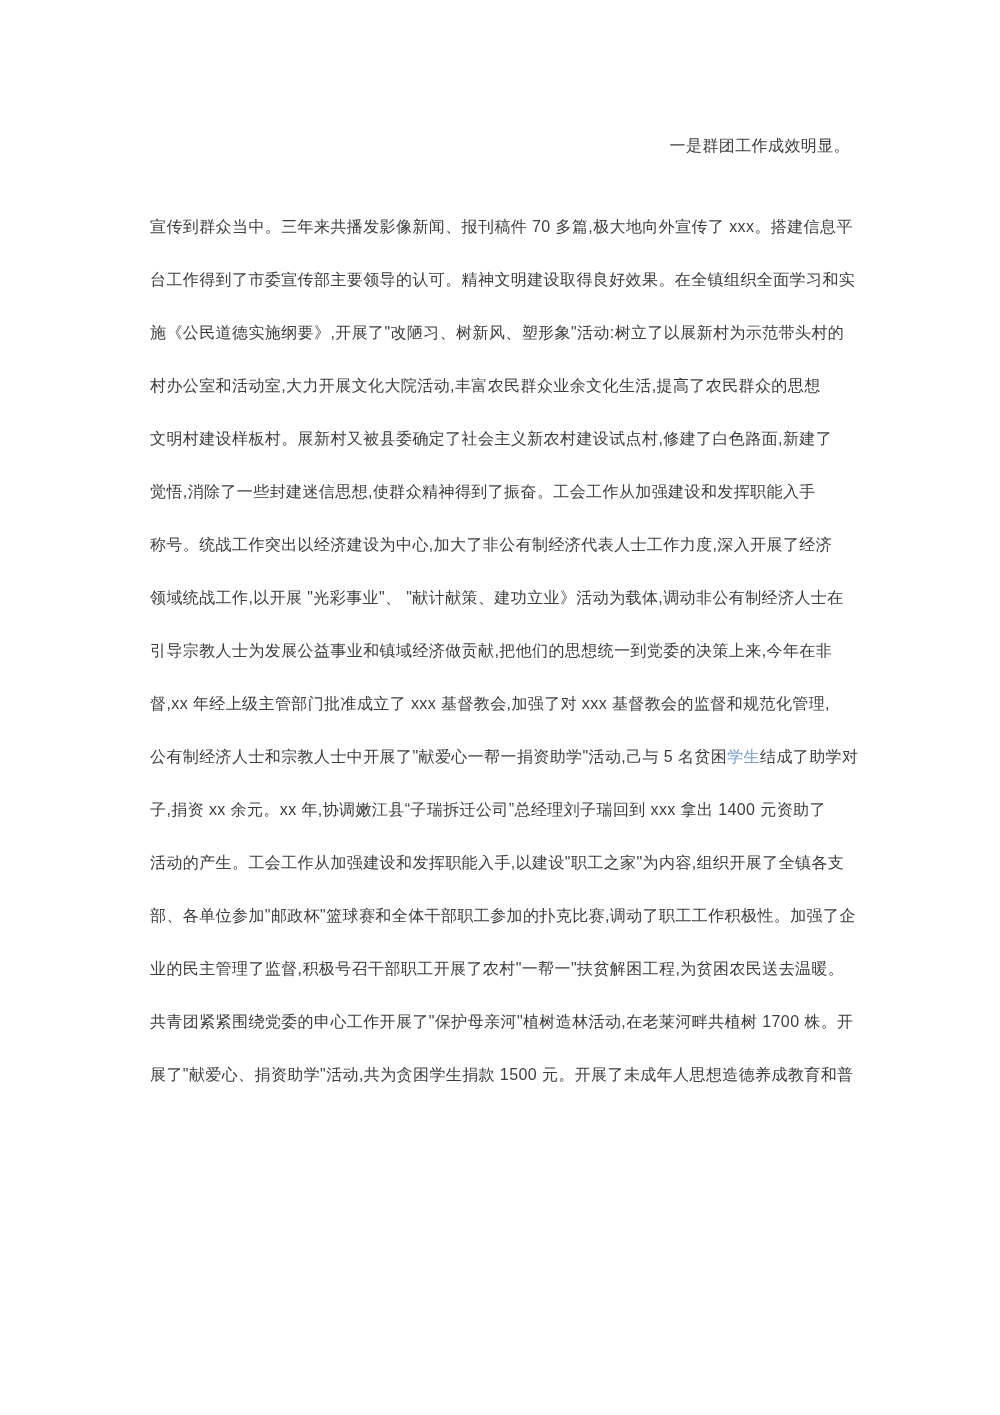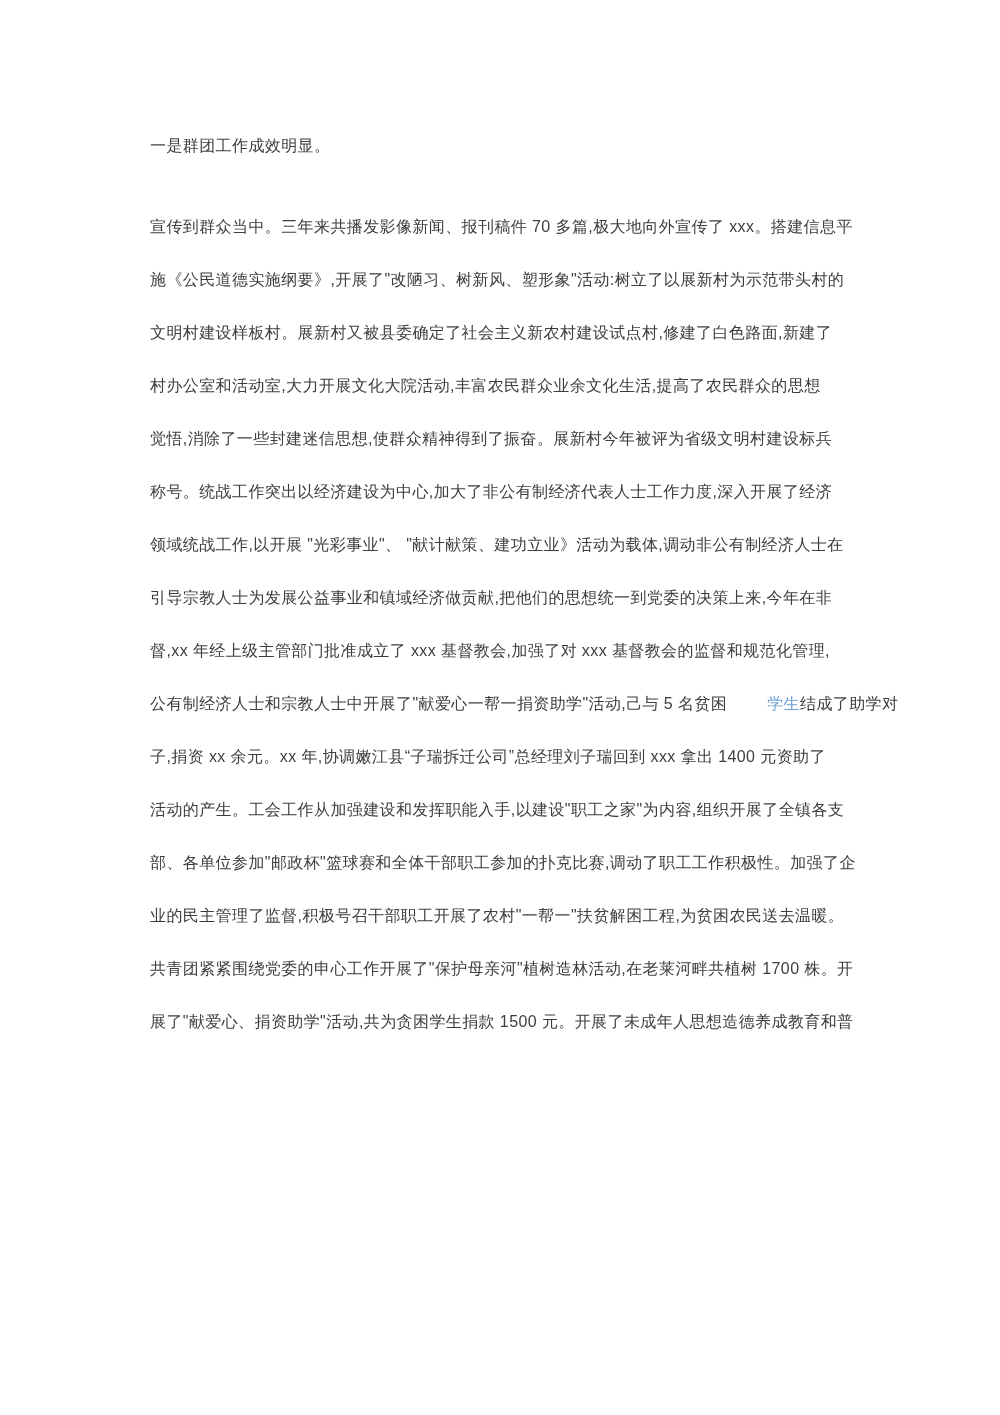--- a/index.html
+++ b/index.html
@@ -22,45 +22,46 @@
   .line {
     height: 53px;
     line-height: 53px;
     font-size: 16px;
     letter-spacing: 0.4px;
     white-space: nowrap;
   }
   .heading {
     margin: 0;
     font-weight: normal;
+    text-align: right;
   }
   .para {
     margin-top: 28px;
   }
   a.inline-link {
     color: #6d9fd8;
     text-decoration-color: #aac4e4;
     text-underline-offset: 3px;
     cursor: pointer;
-    margin-left: 40px;
   }
 </style>
 </head>
 <body>
 
 <div class="doc">
 
   <div class="line heading">一是群团工作成效明显。</div>
 
   <div class="para">
     <div class="line">宣传到群众当中。三年来共播发影像新闻、报刊稿件 70 多篇,极大地向外宣传了 xxx。搭建信息平</div>
+    <div class="line">台工作得到了市委宣传部主要领导的认可。精神文明建设取得良好效果。在全镇组织全面学习和实</div>
     <div class="line">施《公民道德实施纲要》,开展了"改陋习、树新风、塑形象"活动:树立了以展新村为示范带头村的</div>
+    <div class="line">村办公室和活动室,大力开展文化大院活动,丰富农民群众业余文化生活,提高了农民群众的思想</div>
     <div class="line">文明村建设样板村。展新村又被县委确定了社会主义新农村建设试点村,修建了白色路面,新建了</div>
-    <div class="line">村办公室和活动室,大力开展文化大院活动,丰富农民群众业余文化生活,提高了农民群众的思想</div>
-    <div class="line">觉悟,消除了一些封建迷信思想,使群众精神得到了振奋。展新村今年被评为省级文明村建设标兵</div>
+    <div class="line">觉悟,消除了一些封建迷信思想,使群众精神得到了振奋。工会工作从加强建设和发挥职能入手</div>
     <div class="line">称号。统战工作突出以经济建设为中心,加大了非公有制经济代表人士工作力度,深入开展了经济</div>
     <div class="line">领域统战工作,以开展 "光彩事业"、 "献计献策、建功立业》活动为载体,调动非公有制经济人士在</div>
     <div class="line">引导宗教人士为发展公益事业和镇域经济做贡献,把他们的思想统一到党委的决策上来,今年在非</div>
     <div class="line">督,xx 年经上级主管部门批准成立了 xxx 基督教会,加强了对 xxx 基督教会的监督和规范化管理,</div>
 
     <div class="line">
       <span>公有制经济人士和宗教人士中开展了"献爱心一帮一捐资助学"活动,己与 5 名贫困</span><a class="inline-link">学生</a><span>结成了助学对</span>
     </div>
 
     <div class="line">子,捐资 xx 余元。xx 年,协调嫩江县“子瑞拆迁公司”总经理刘子瑞回到 xxx 拿出 1400 元资助了</div>

